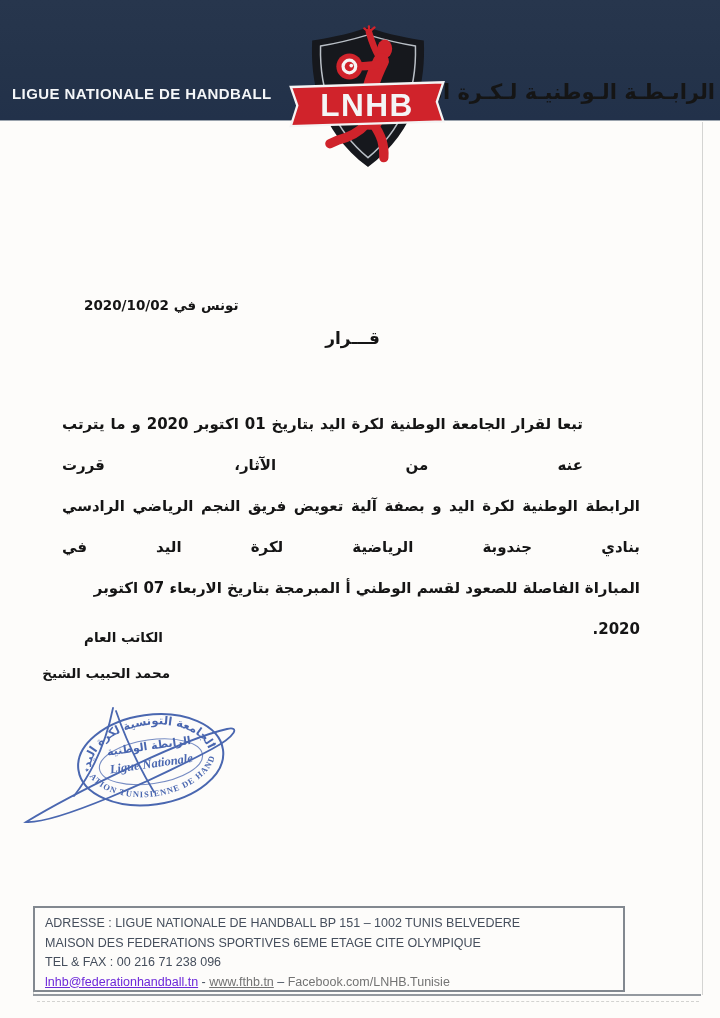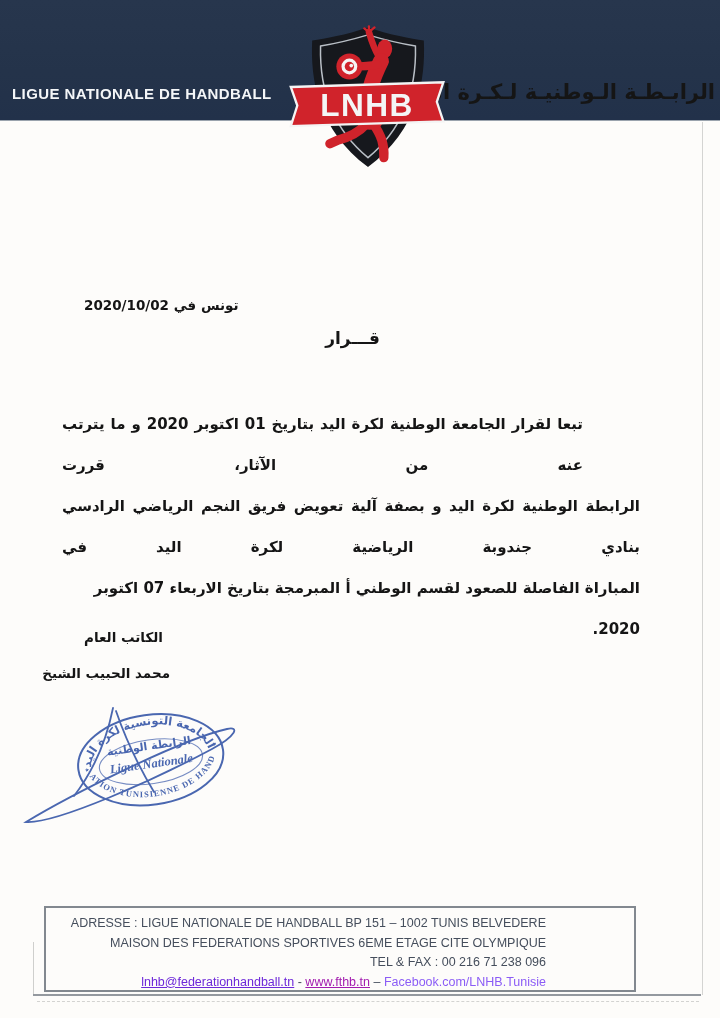--- a/index.html
+++ b/index.html
@@ -38,28 +38,28 @@
 
   
   .scan-right{position:absolute;left:702px;top:122px;width:1px;height:873px;background:#d4d4d2;}
   .scan-left{position:absolute;left:33px;top:942px;width:1px;height:53px;background:#cfcfcd;}
   .scan-bottom{position:absolute;left:33px;top:994px;width:668px;height:0;
                border-top:2px solid #94999f;}
   .scan-dash{position:absolute;left:37px;top:1001px;width:662px;height:0;
              border-top:1px dashed #d3d3d1;}
 
   
-  .footer-box{position:absolute;left:44px;top:906px;width:592px;height:86px;
+  .footer-box{position:absolute;left:33px;top:906px;width:592px;height:86px;
               border:2px solid #82888f;box-sizing:border-box;
-              padding:6px 88px 0 10px;text-align:right;
+              padding:6px 88px 0 10px;text-align:left;
               font-size:12.5px;line-height:19.5px;color:#454e5c;}
   .footer-box .ln{white-space:nowrap;}
   .f-link-email{color:#6d28d9;text-decoration:underline;cursor:pointer;}
-  .f-link-web{color:#a21caf;text-decoration:underline;cursor:pointer;}
-  .f-link-fb{color:#8b5cf6;text-decoration:none;}
+  .f-link-web{color:#737373;text-decoration:underline;cursor:pointer;}
+  .f-link-fb{color:#737373;text-decoration:none;}
 </style>
 </head>
 <body>
 
 <div class="page">
 
   <div class="band">
     <div class="band-left">LIGUE NATIONALE DE HANDBALL</div>
     <div class="band-right ar">الرابـطـة الـوطنيـة لـكـرة اليـد</div>
   </div>

